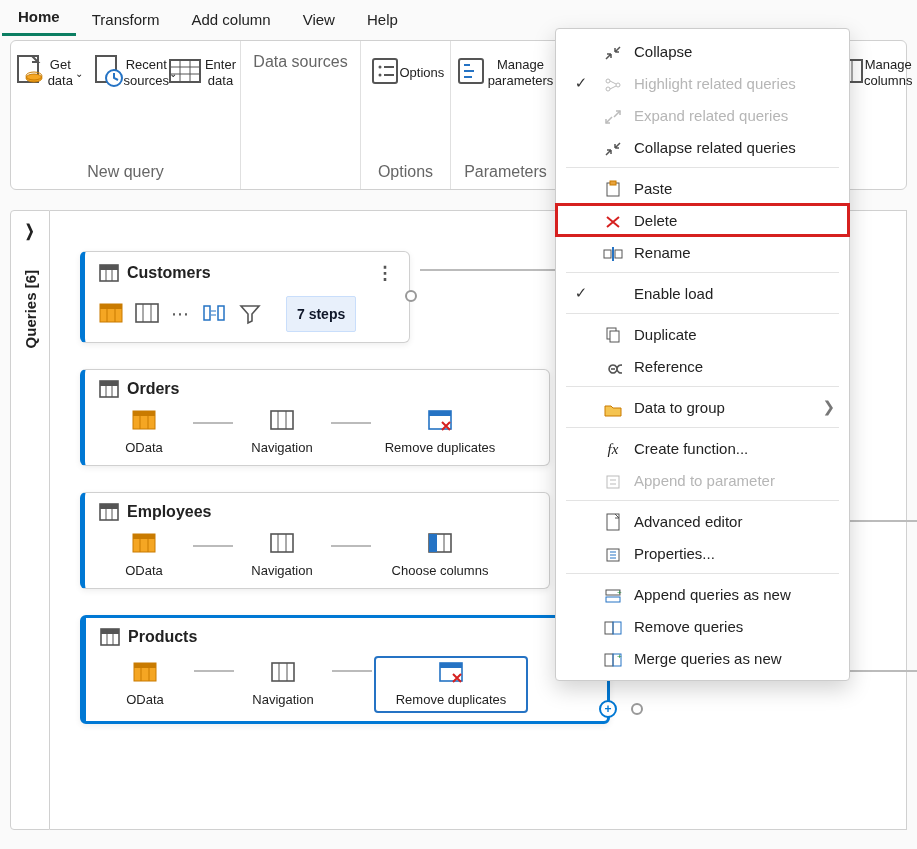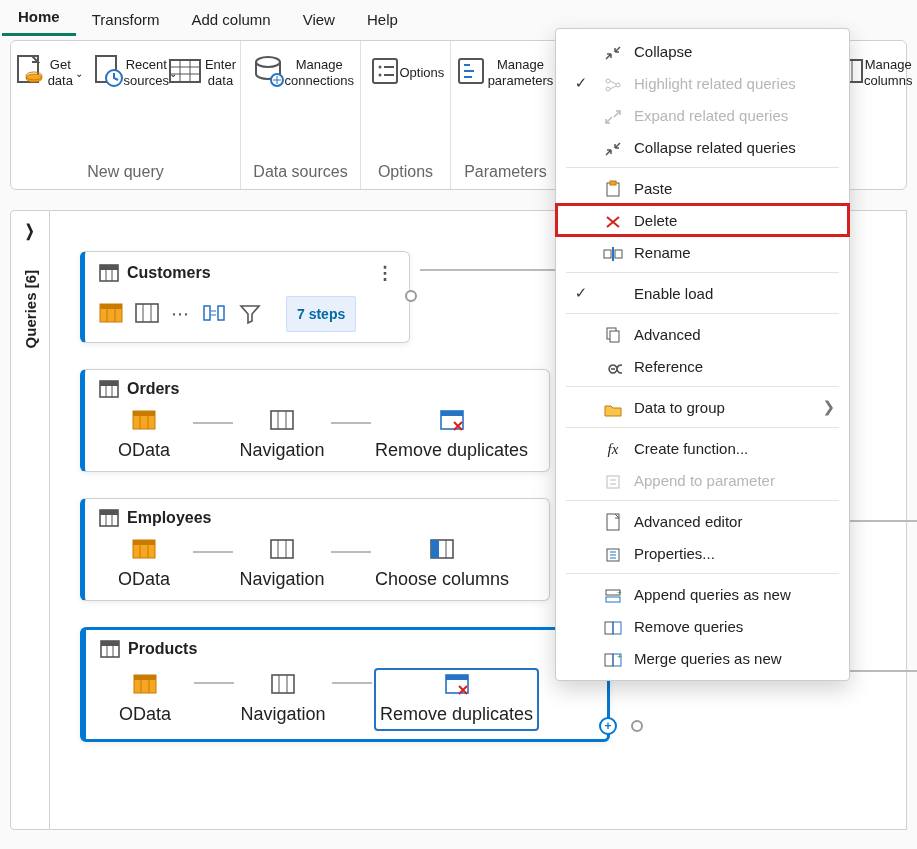--- a/index.html
+++ b/index.html
@@ -163,34 +163,34 @@
     display: flex;
     flex-direction: column;
     align-items: center;
     min-width: 90px;
   }
   .step-icon {
     width: 24px; height: 24px;
     margin-bottom: 6px;
   }
   .step-label {
-    font-size: 18px;
+    font-size: 13px;
     white-space: nowrap;
   }
   .step-line {
     height: 2px;
     background: #bbb;
     flex: 0 0 40px;
     margin: 0 4px;
     align-self: flex-start;
     margin-top: 12px;
   }
   .steps-badge {
     background: #e8f0fb;
-    color: #0369a1;
+    color: #0f172a;
     font-weight: 600;
     font-size: 14px;
     padding: 9px 10px;
     border-radius: 2px;
     margin-left: 12px;
     border: 1px solid #c9defb;
   }
   .mini-icons {
     display: flex;
     gap: 12px;
@@ -338,33 +338,20 @@
               <line x1="22" y1="4" x2="22" y2="26" stroke="#555"></line>
             </svg>
         </div>
         <span class="ribbon-item-label">Enter data</span>
       </div>
     </div>
     <div class="ribbon-group-label">New query</div>
   </div>
 
   <div class="ribbon-group" style="width:120px">
-    <div class="ribbon-group-items">
-      <div class="ribbon-item" style="width:100px">
-        <div class="icon-box">
-          <svg width="34" height="34">
-              <ellipse cx="17" cy="8" rx="12" ry="5" fill="none" stroke="#555" stroke-width="2"></ellipse>
-              <path d="M5 8 v12 a12 5 0 0 0 24 0 V8" fill="none" stroke="#555" stroke-width="2"></path>
-              <circle cx="26" cy="26" r="6" fill="#fff" stroke="#2573c4" stroke-width="2"></circle>
-              <path d="M26 22 v8 M22 26 h8" stroke="#2573c4" stroke-width="1"></path>
-            </svg>
-        </div>
-        <span class="ribbon-item-label">Manage connections</span>
-      </div>
-    </div>
     <div class="ribbon-group-label">Data sources</div>
   </div>
 
   <div class="ribbon-group" style="width:90px">
     <div class="ribbon-group-items">
       <div class="ribbon-item">
         <div class="icon-box">
           <svg width="30" height="30">
               <rect x="3" y="3" width="24" height="24" fill="none" stroke="#555" stroke-width="2" rx="2"></rect>
               <circle cx="10" cy="11" r="1.5" fill="#555"></circle>
@@ -703,21 +690,21 @@
   </div>
   <div class="cm-sep"></div>
   <div class="cm-item">
     <span class="cm-check"></span>
     <span class="cm-icon">
         <svg width="18" height="18">
           <rect x="3" y="2" width="9" height="11" fill="none" stroke="#555"></rect>
           <rect x="6" y="5" width="9" height="11" fill="#fff" stroke="#555"></rect>
         </svg>
       </span>
-    <span>Advanced</span>
+    <span>Duplicate</span>
   </div>
   <div class="cm-item">
     <span class="cm-check"></span>
     <span class="cm-icon">
         <svg width="18" height="14">
           <path d="M5 7 a4 4 0 1 1 0 0.01 M13 7 a4 4 0 1 1 0 0.01" fill="none" stroke="#555" stroke-width="1.6"></path>
           <line x1="7" y1="7" x2="11" y2="7" stroke="#555" stroke-width="1.6"></line>
         </svg>
       </span>
     <span>Reference</span>

